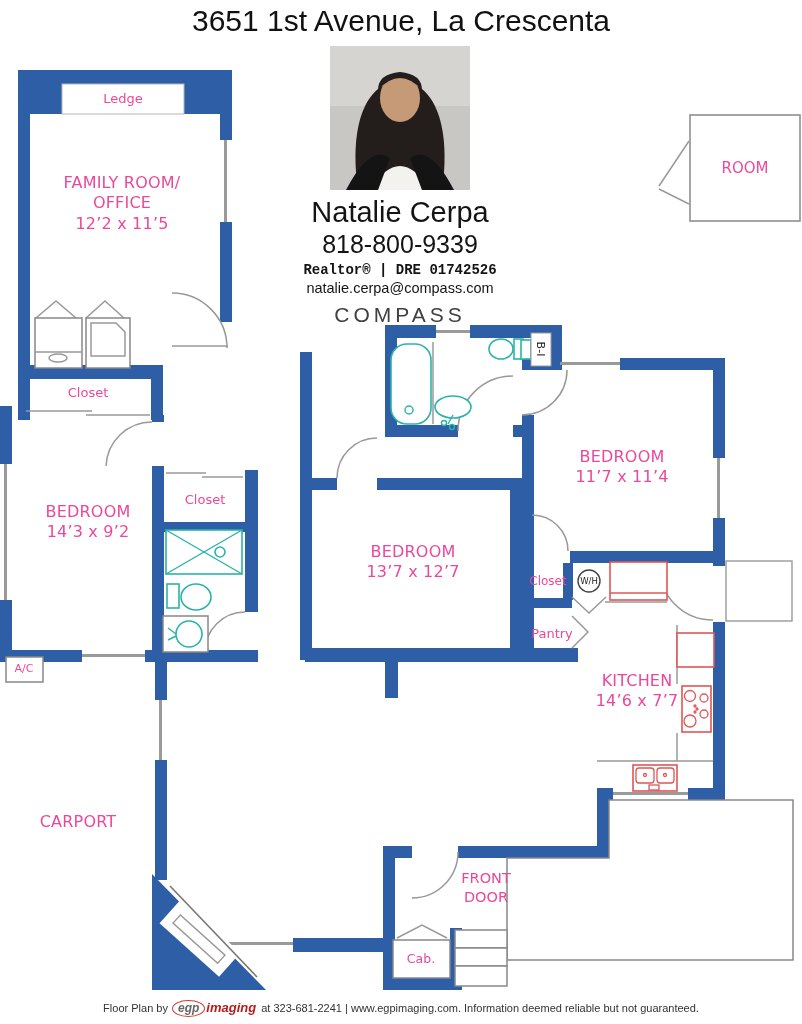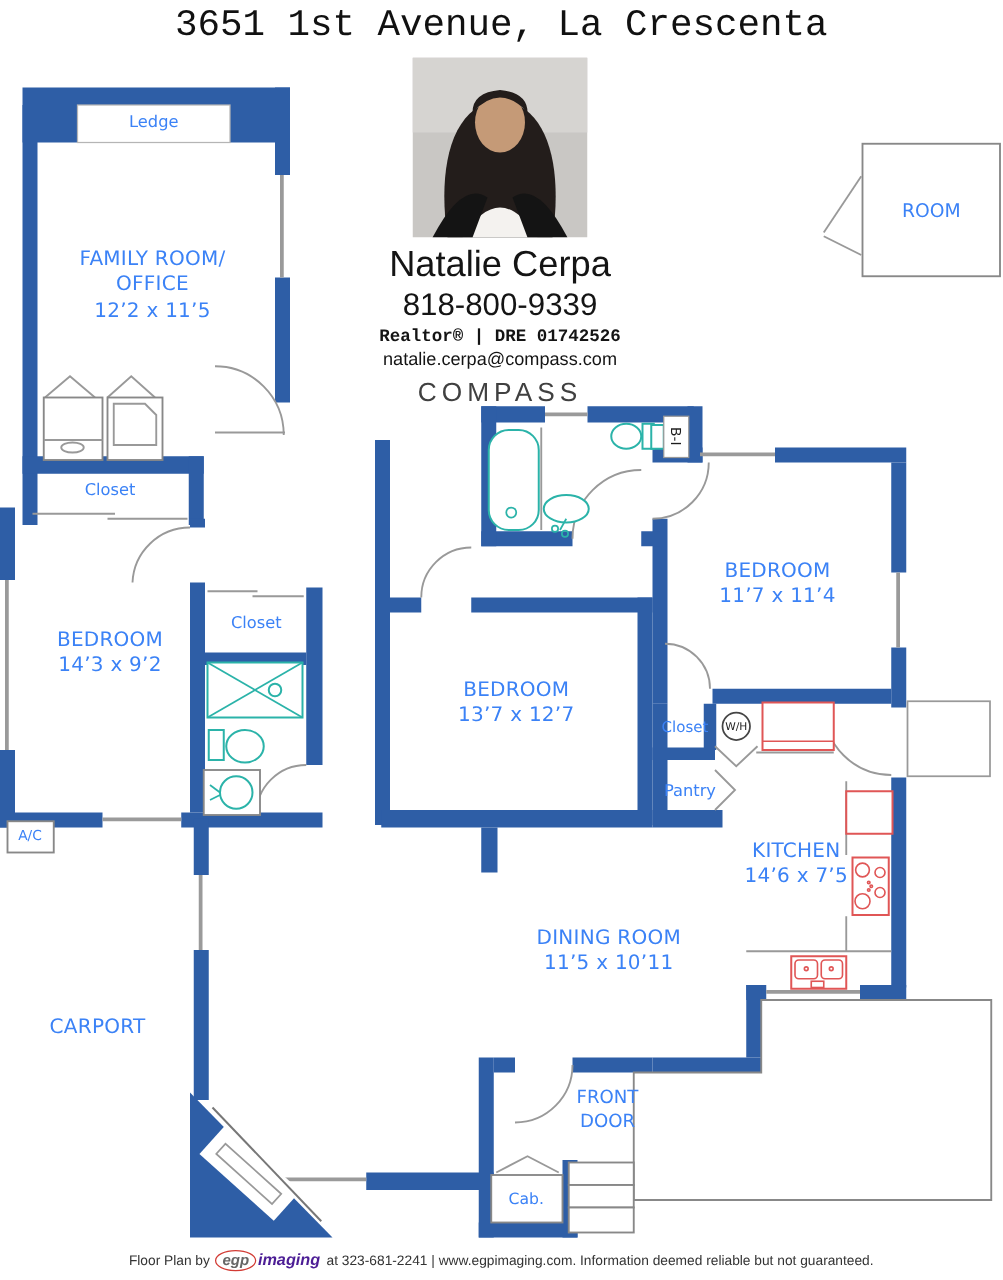--- a/index.html
+++ b/index.html
@@ -7,41 +7,41 @@
           font-family:"DejaVu Sans",sans-serif;}
   svg{position:absolute;left:0;top:0;}
   .wall{fill:var(--wall,#2E5EA6);}
   .win{fill:#9a9a9a;}
   .thin{stroke:#999;stroke-width:1.5;fill:none;}
   .thin2{stroke:#888;stroke-width:1.5;fill:#fff;}
   .teal{stroke:var(--fixture,#2BB3A9);stroke-width:1.6;fill:#fff;}
   .tealn{stroke:var(--fixture,#2BB3A9);stroke-width:1.4;fill:none;}
   .red{stroke:var(--appliance,#E05656);stroke-width:1.6;fill:#fff;}
   .redn{stroke:var(--appliance,#E05656);stroke-width:1.3;fill:none;}
-  .lbl{position:absolute;transform:translate(-50%,-50%);color:#3b82f6;text-align:center;
+  .lbl{position:absolute;transform:translate(-50%,-50%);color:#ec4899;text-align:center;
        line-height:1.28;white-space:nowrap;}
   .room{font-size:16px;letter-spacing:.2px;}
   .sm{font-size:13px;}
   .xs{font-size:11px;}
   .wrap{white-space:normal;}
   #title{position:absolute;left:50%;top:21px;transform:translate(-50%,-50%);
-         font-family:Liberation Mono, monospace;font-size:30px;color:#111;}
+         font-family:Liberation Sans, sans-serif;font-size:30px;color:#111;}
   #agent{position:absolute;left:400px;top:196px;transform:translateX(-50%);
          text-align:center;font-family:"Liberation Sans",sans-serif;color:#141414;width:300px;}
   #agent .nm{font-size:29px;}
   #agent .ph{font-size:25px;margin-top:1px;}
   #agent .cr{font-size:14px;font-weight:bold;margin-top:3px;font-family:Liberation Mono, monospace;}
   #agent .em{font-size:14.5px;margin-top:2px;}
   #agent .co{font-size:21px;letter-spacing:4px;margin-top:7px;color:#404040;}
   #photo{position:absolute;left:330px;top:46px;width:140px;height:144px;}
   #footer{position:absolute;left:0;right:0;top:1000px;text-align:center;
           font-family:"Liberation Sans",sans-serif;font-size:11px;color:#333;}
   #footer .lg-e{display:inline-block;font-weight:bold;font-style:italic;color:#666;
           border:1.5px solid #d23b34;border-radius:50%;padding:0 5px 1px 5px;font-size:12px;margin:0 1px;}
-  #footer .lg-i{font-weight:bold;font-style:italic;color:#4c1d95;font-size:13px;margin-right:2px;}
+  #footer .lg-i{font-weight:bold;font-style:italic;color:#b91c1c;font-size:13px;margin-right:2px;}
 </style>
 </head>
 <body>
 
 <div id="canvas">
 
   <div id="title" class="lbl" style="position:absolute;">3651 1st Avenue, La Crescenta</div>
 
   <div id="photo">
     <svg width="140" height="144" viewBox="0 0 140 144">
@@ -266,21 +266,21 @@
       <rect class="thin2" x="6" y="657" width="37" height="25"></rect>
     </g>
 
     <g>
       <rect x="62" y="84" width="122" height="30" fill="#fff" stroke="#b5b5b5" stroke-width="1"></rect>
     </g>
   </svg>
 
   <div class="lbl sm" style="left:123px;top:99px">Ledge</div>
 
-  <div class="lbl room" style="left:122px;top:228px">
+  <div class="lbl room" style="left:122px;top:204px">
     <div class="wrap" style="width:150px">FAMILY ROOM/ OFFICE</div>
     <div>12’2 x 11’5</div>
   </div>
 
   <div class="lbl sm" style="left:88px;top:393px">Closet</div>
 
   <div class="lbl room" style="left:88px;top:522px">
     <div>BEDROOM</div>
     <div>14’3 x 9’2</div>
   </div>
@@ -298,27 +298,23 @@
     <div>BEDROOM</div>
     <div>11’7 x 11’4</div>
   </div>
 
   <div class="lbl" style="left:548px;top:582px;font-size:12px">Closet</div>
 
   <div class="lbl sm" style="left:552px;top:634px">Pantry</div>
 
   <div class="lbl room" style="left:637px;top:691px">
     <div>KITCHEN</div>
-    <div>14’6 x 7’5</div>
-  </div>
-
-  <div class="lbl room" style="left:487px;top:761px">
-    <div>DINING ROOM</div>
-    <div>11’5 x 10’11</div>
-  </div>
+    <div>14’6 x 7’7</div>
+  </div>
+
 
 
   <div class="lbl room" style="left:78px;top:822px">CARPORT</div>
 
   <div class="lbl" style="left:486px;top:888px;font-size:14.5px">
     <div class="wrap" style="width:70px">FRONT DOOR</div>
   </div>
 
 
   <div class="lbl" style="left:421px;top:959px;font-size:12.5px">Cab.</div>

